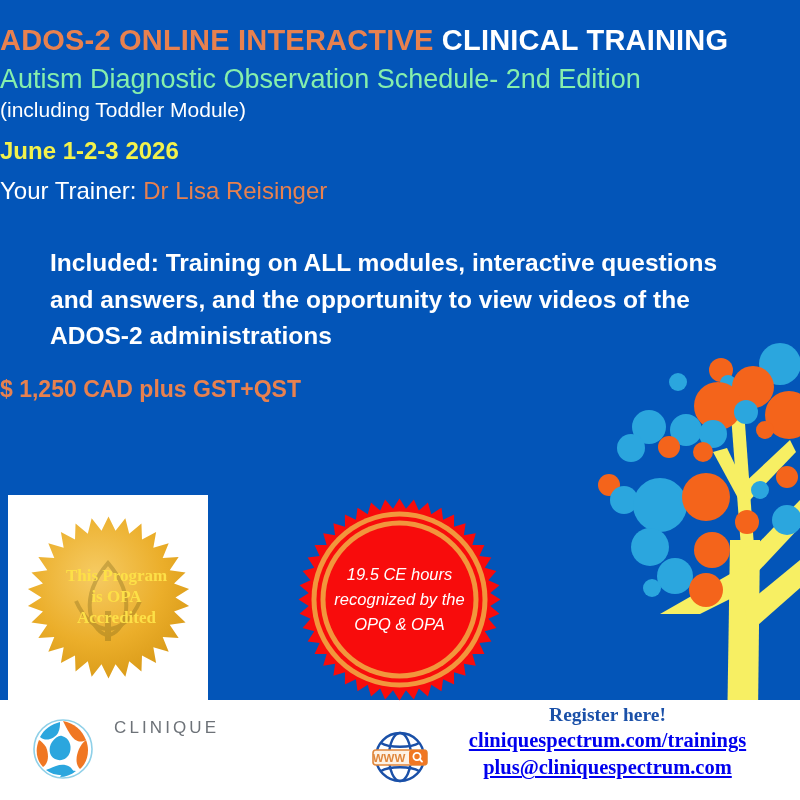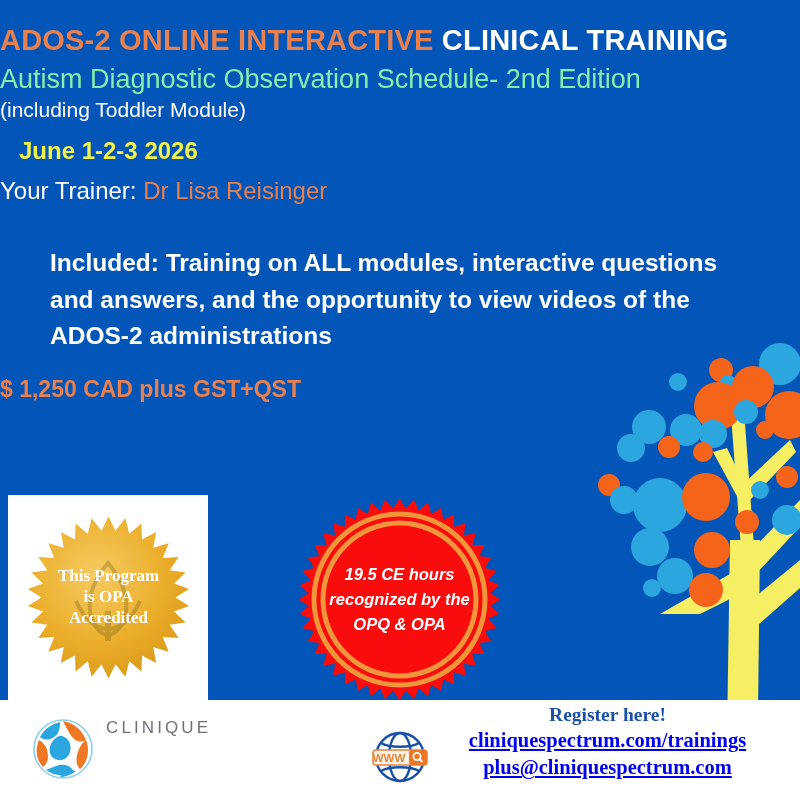--- a/index.html
+++ b/index.html
@@ -28,60 +28,60 @@
   .line1 .part-b{color:#FFFFFF;}
 
   .line2{
     color:#86efac;font-size:27px;font-weight:normal;
     line-height:1.28;margin-top:6px;white-space:nowrap;
   }
   .line3{
     color:#FFFFFF;font-size:21px;font-weight:normal;line-height:1.28;
   }
   .date-line{
-    color:#F2F24C;font-size:24px;font-weight:bold;margin-top:13px;line-height:1.2;padding-left:19px;
+    color:#F2F24C;font-size:24px;font-weight:bold;margin-top:13px;line-height:1.2;
   }
   .trainer-line{
     font-size:24px;font-weight:normal;margin-top:11px;line-height:1.2;
   }
   .trainer-line .t-label{color:#FFFFFF;}
   .trainer-line .t-name{color:#E8814F;}
 
   .included{
     color:#FFFFFF;font-size:24.5px;font-weight:bold;line-height:1.48;
     margin:40px auto 14px;width:700px;
   }
   .price{
     color:#E8814F;font-size:23px;font-weight:bold;margin-top:22px;line-height:1.2;
   }
 
   
   #opa-seal{
     position:absolute;left:26px;top:515px;width:165px;height:165px;z-index:3;
   }
   #opa-seal .seal-text{
-    position:absolute;left:0;top:0;width:165px;height:165px;
+    position:absolute;left:8px;top:0;width:165px;height:165px;
     display:flex;flex-direction:column;align-items:center;justify-content:center;
-    font-family:"Liberation Serif", serif;font-weight:bold;color:#ffffff;
+    font-family:"Liberation Serif", serif;font-weight:bold;color:#fde047;
     font-size:17px;line-height:1.22;text-align:center;
   }
 
   
   #ce-seal{position:absolute;left:297px;top:497px;width:205px;height:205px;z-index:3;}
   #ce-seal .ce-text{
     position:absolute;left:0;top:0;width:205px;height:205px;
     display:flex;flex-direction:column;align-items:center;justify-content:center;
-    color:#FFFFFF;font-style:italic;font-weight:bold;font-size:16.5px;
+    color:#FFFFFF;font-style:italic;font-weight:normal;font-size:16.5px;
     line-height:1.52;text-align:left;
   }
 
   
   #logo-group{
     position:absolute;left:32px;top:718px;z-index:6;
-    display:flex;align-items:flex-end;gap:8px;
+    display:flex;align-items:flex-end;gap:16px;
   }
   #logo-words{display:flex;flex-direction:column;line-height:1;}
   #logo-words .w-clinique{
     color:#6D7278;font-size:17px;letter-spacing:3.1px;font-weight:normal;
     margin-left:4px;margin-bottom:2px;
   }
   #logo-words .w-spectrum{
     color:#ffffff;font-size:42px;font-weight:bold;letter-spacing:-.5px;
   }
 

